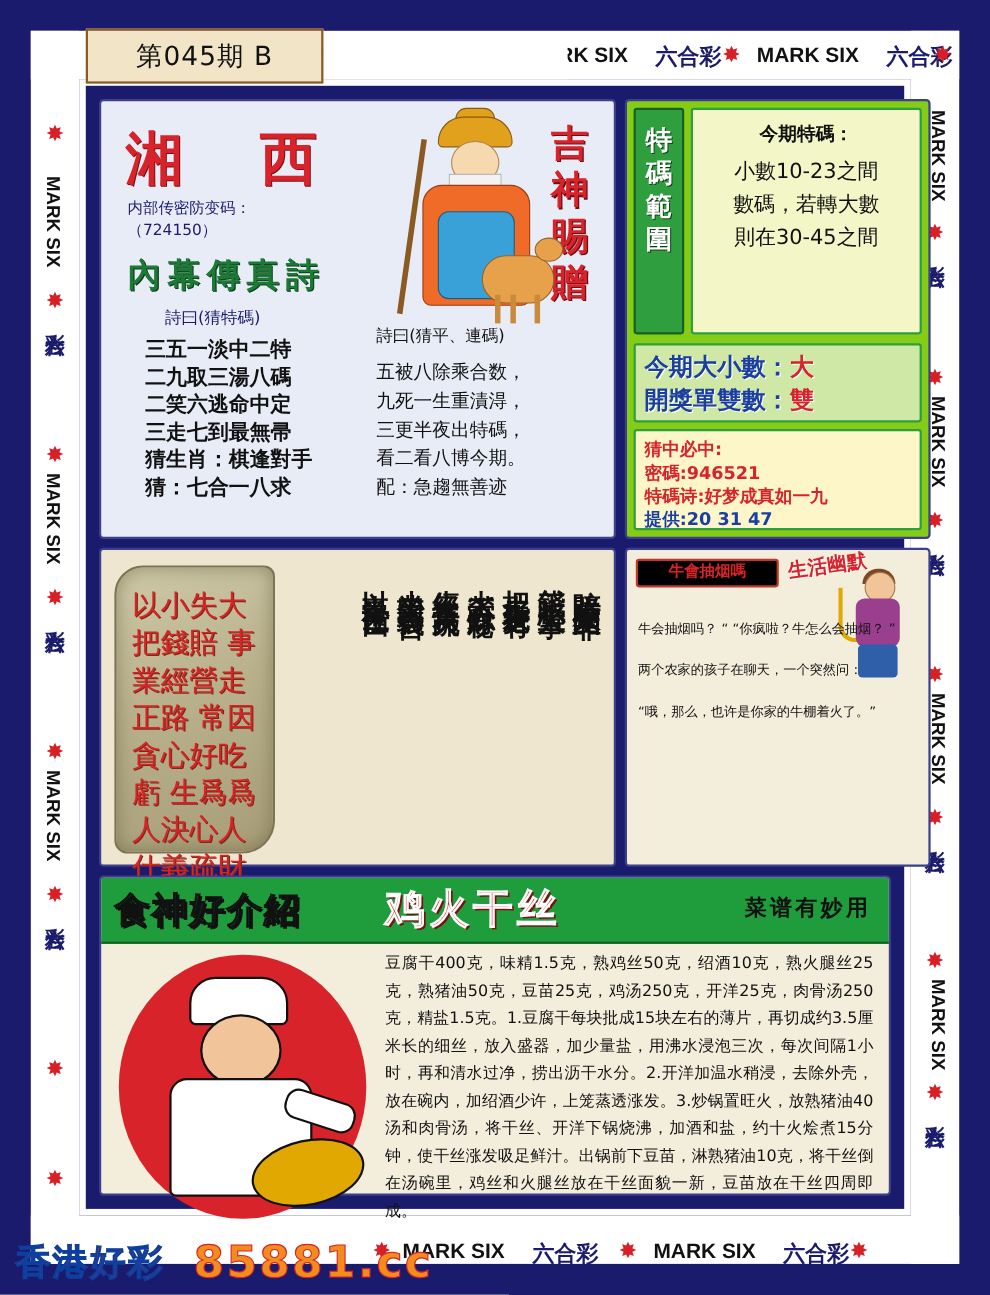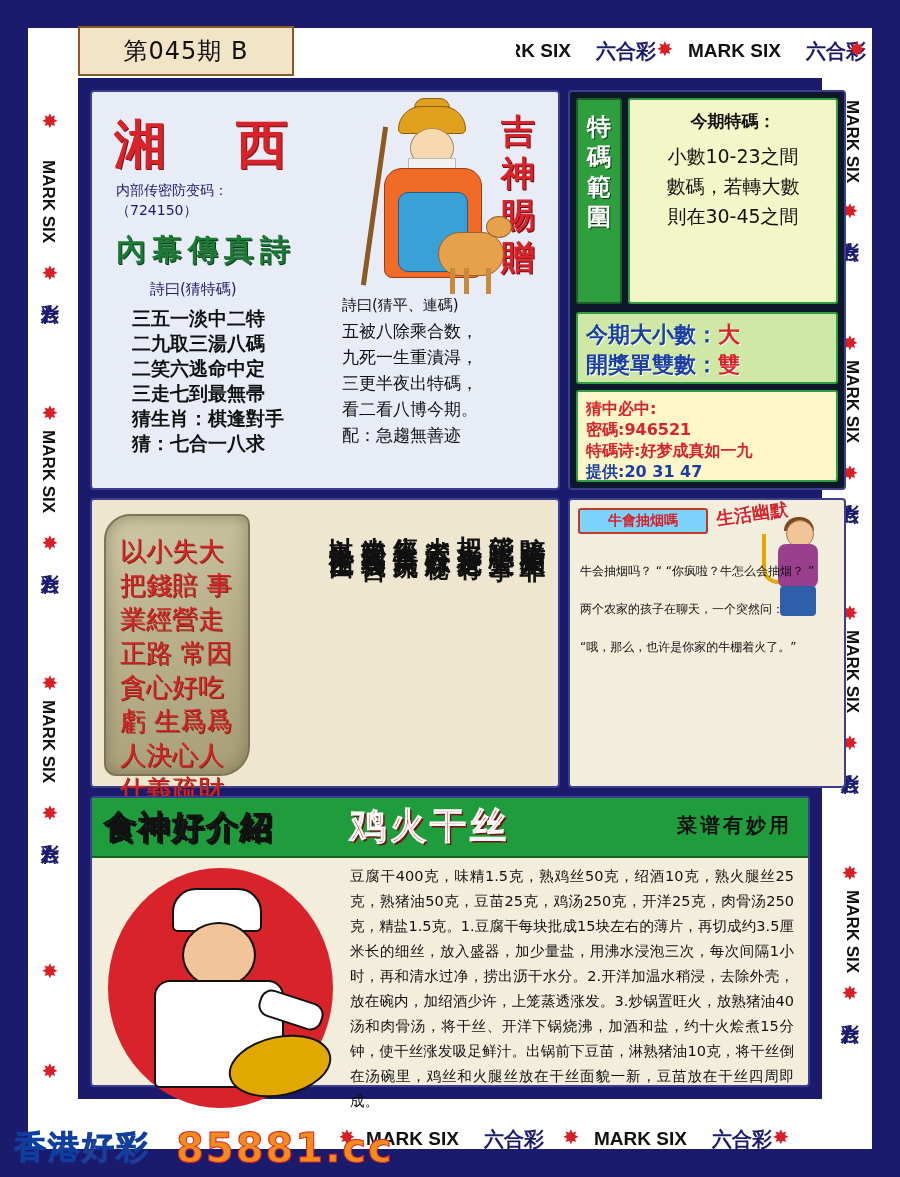--- a/index.html
+++ b/index.html
@@ -102,21 +102,21 @@
   }
   .poem-left{
     position:absolute;left:40px;top:214px;
     font-size:19px;color:#111;line-height:25px;font-weight:bold;
   }
   .poem-left .l{display:block;}
   .poem-right{
     position:absolute;left:250px;top:200px;
     font-size:17px;color:#111;line-height:26px;
   }
-  .poem-right .head{font-size:15px;display:block;margin-bottom:0;}
+  .poem-right .head{font-size:15px;display:block;margin-bottom:8px;}
   .jishen{
     position:absolute;right:18px;top:18px;
     font-size:34px;font-weight:bold;color:#d8232a;
     text-shadow:1px 1px 0 #6a0f12;
     line-height:42px;text-align:center;width:44px;
   }
   
   .immortal{position:absolute;left:272px;top:14px;width:140px;height:190px;}
   .imm-hat{position:absolute;left:34px;top:0;width:66px;height:26px;background:#e2a11c;border-radius:30px 30px 6px 6px;border:1px solid #8a5a10;}
   .imm-hat2{position:absolute;left:50px;top:-8px;width:34px;height:18px;background:#e2a11c;border-radius:10px 10px 0 0;border:1px solid #8a5a10;}
@@ -125,21 +125,21 @@
   .imm-robe{position:absolute;left:20px;top:62px;width:96px;height:108px;background:#f06a28;border-radius:18px 18px 8px 8px;border:1px solid #9c3c10;}
   .imm-robe2{position:absolute;left:34px;top:86px;width:68px;height:78px;background:#3aa0d8;border-radius:10px;border:1px solid #1b5f85;}
   .imm-staff{position:absolute;left:8px;top:20px;width:5px;height:160px;background:#8a5a22;transform:rotate(8deg);}
   .deer-body{position:absolute;left:74px;top:126px;width:64px;height:42px;background:#e7a14a;border-radius:26px;border:1px solid #96642a;}
   .deer-head{position:absolute;left:122px;top:110px;width:24px;height:20px;background:#e7a14a;border-radius:50%;border:1px solid #96642a;}
   .deer-leg{position:absolute;width:5px;height:26px;background:#c98a3c;top:162px;}
 
   
   .p-right{
     left:490px;top:12px;width:278px;height:400px;
-    background:#0f172a;border:2px solid #3b3f8c;border-radius:4px;
+    background:#84cc16;border:2px solid #3b3f8c;border-radius:4px;
   }
   .tema-box{
     position:absolute;left:6px;top:6px;width:46px;height:206px;
     background:#2f9e3f;border:2px solid #1a5f26;border-radius:3px;
     color:#fff;font-size:24px;font-weight:bold;
     text-align:center;line-height:30px;padding-top:12px;box-sizing:border-box;
     text-shadow:1px 1px 0 #0d3a15;
   }
   .fanwei-box{
     position:absolute;left:58px;top:6px;right:6px;height:206px;
@@ -200,21 +200,21 @@
   }
   .gp-col.tall{font-size:26px;}
 
   
   .p-joke{
     left:490px;top:420px;width:278px;height:290px;
     background:#f3eddc;border:2px solid #3b3f8c;border-radius:4px;
   }
   .joke-tab{
     position:absolute;left:8px;top:8px;width:126px;height:22px;
-    background:#7dd3fc;border:2px solid #c0392b;border-radius:3px;
+    background:#000000;border:2px solid #c0392b;border-radius:3px;
     color:#d8232a;font-size:14px;font-weight:bold;
     text-align:center;line-height:20px;
   }
   .joke-title{
     position:absolute;left:146px;top:2px;
     font-size:18px;font-weight:bold;color:#d8232a;
     transform:rotate(-8deg);
     text-shadow:1px 1px 0 #fff;
   }
   .sax-man{position:absolute;right:10px;top:20px;width:72px;height:96px;}

